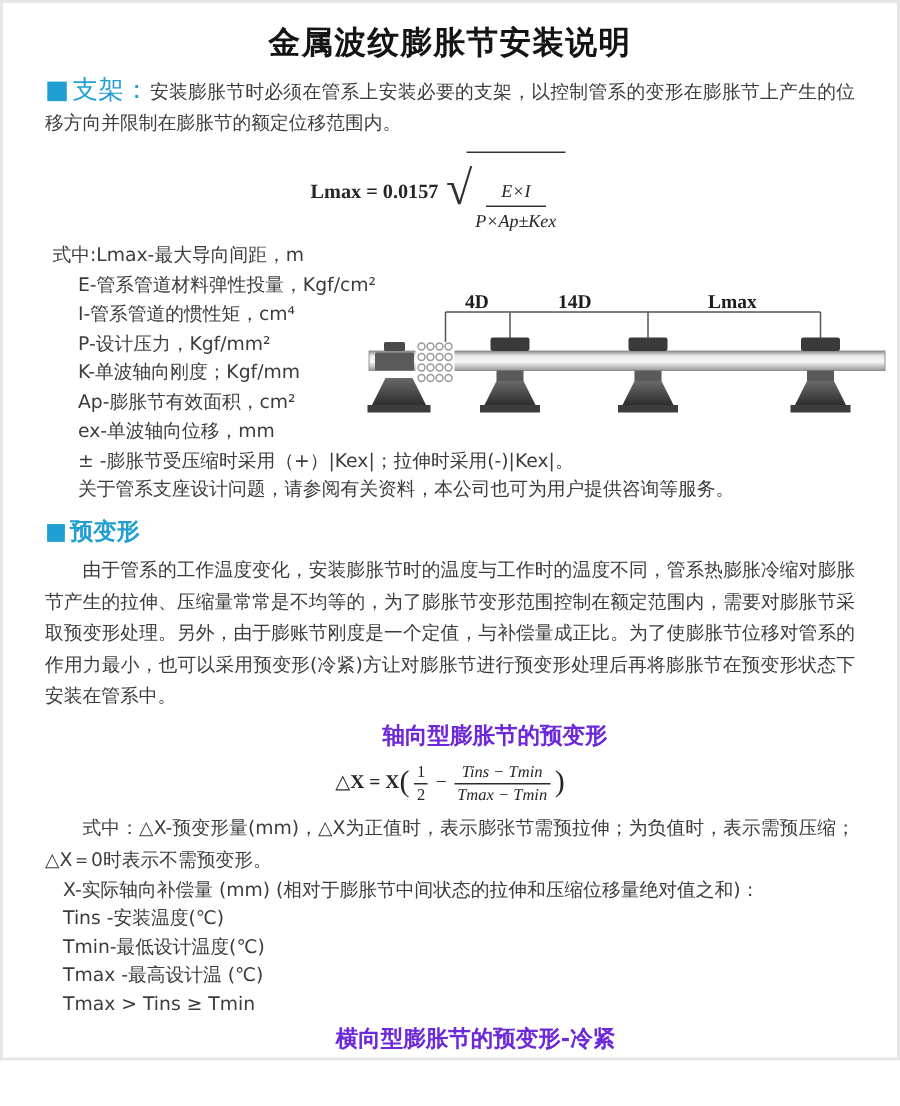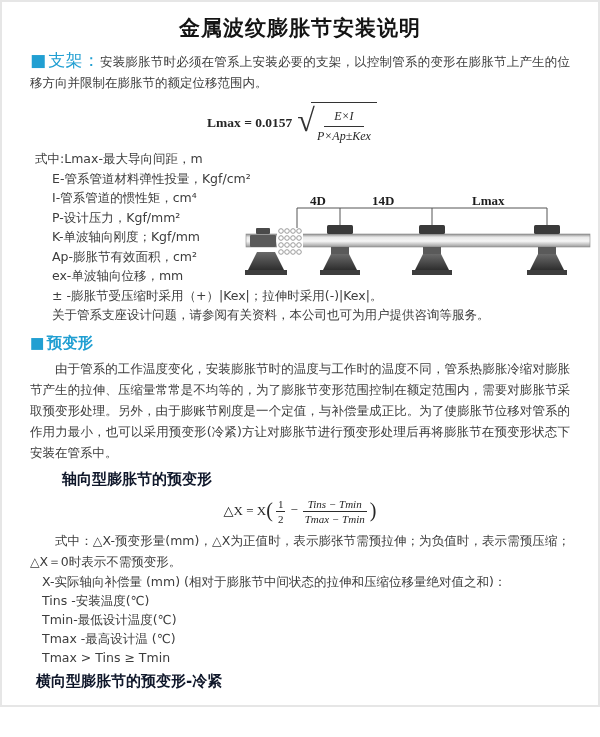--- a/index.html
+++ b/index.html
@@ -15,42 +15,42 @@
   .p-first { margin-top:8px; }
   .sec-head { font-size:17px; font-weight:normal; color:#219fd2; }
   .sq { margin-right:2px; }
   .math { font-family:"Liberation Serif","DejaVu Serif",serif; color:#262626; }
   
   .f1 { display:flex; align-items:center; margin:9px 0 5px 205px; font-size:13.5px; }
   .f1-lhs { font-weight:bold; }
   .sqrt { display:inline-flex; align-items:center; margin-left:5px; }
   .sqrt-glyph { font-size:32px; line-height:0.85; margin-right:-4px; transform:translateY(-2px); color:#333; }
   .sqrt-body { display:inline-flex; flex-direction:column; align-items:center;
-    border-top:1.5px solid #333; font-style:italic; font-size:12px; padding:6px 6px 0; }
+    border-top:1.5px solid #333; font-style:italic; font-size:12px; padding:18px 6px 0; }
   .sqrt-body .fnum { border-bottom:1px solid #333; padding:0 10px 2px; }
   .sqrt-body .fden { padding-top:2px; }
   
   .vars { margin:2px 0 0 50px; font-size:12.5px; line-height:19.5px; }
   .vars .v0 { margin-left:-17px; }
   
   .diagram { position:absolute; left:238px; top:190px; }
   .dim-label { font-family:"Liberation Serif","DejaVu Serif",serif; font-weight:bold; font-size:13px; fill:#1c1c1c; }
   
   .sec2 { font-size:15.5px; font-weight:bold; color:#219fd2; margin:8px 0 4px 28px; }
-  .sub { font-size:15px; font-weight:bold; color:#0f172a; }
+  .sub { font-size:15px; font-weight:bold; color:#6d28d9;text-align:center; }
   .axial-h { margin:7px 0 0 60px; }
   .lateral-h { margin:5px 0 0 34px; }
   
   .frac { display:inline-flex; flex-direction:column; text-align:center;
     vertical-align:middle; margin:0 3px; font-size:11px; }
   .frac .fn { padding:0 2px 1px; line-height:1.1; }
   .frac .fd { border-top:1px solid #2b2b2b; padding:1px 2px 0; line-height:1.1; }
   .frac.ital { font-style:italic; }
   .f2wrap { text-align:center; margin:9px 0 5px; font-size:13px; }
-  .f2-lhs,.f3-lhs,.f3-rhs { font-weight:normal; }
+  .f2-lhs,.f3-lhs,.f3-rhs { font-weight:bold; }
   .paren { font-size:20px; font-weight:400; vertical-align:middle; position:relative; top:-1px; }
   .op { margin:0 2px; }
   .note-lines { margin:0 0 0 40px; font-size:12.5px; line-height:19px; }
 </style>
 </head>
 <body>
 
 <div class="page">
 
   <h1 class="title">金属波纹膨胀节安装说明</h1>

